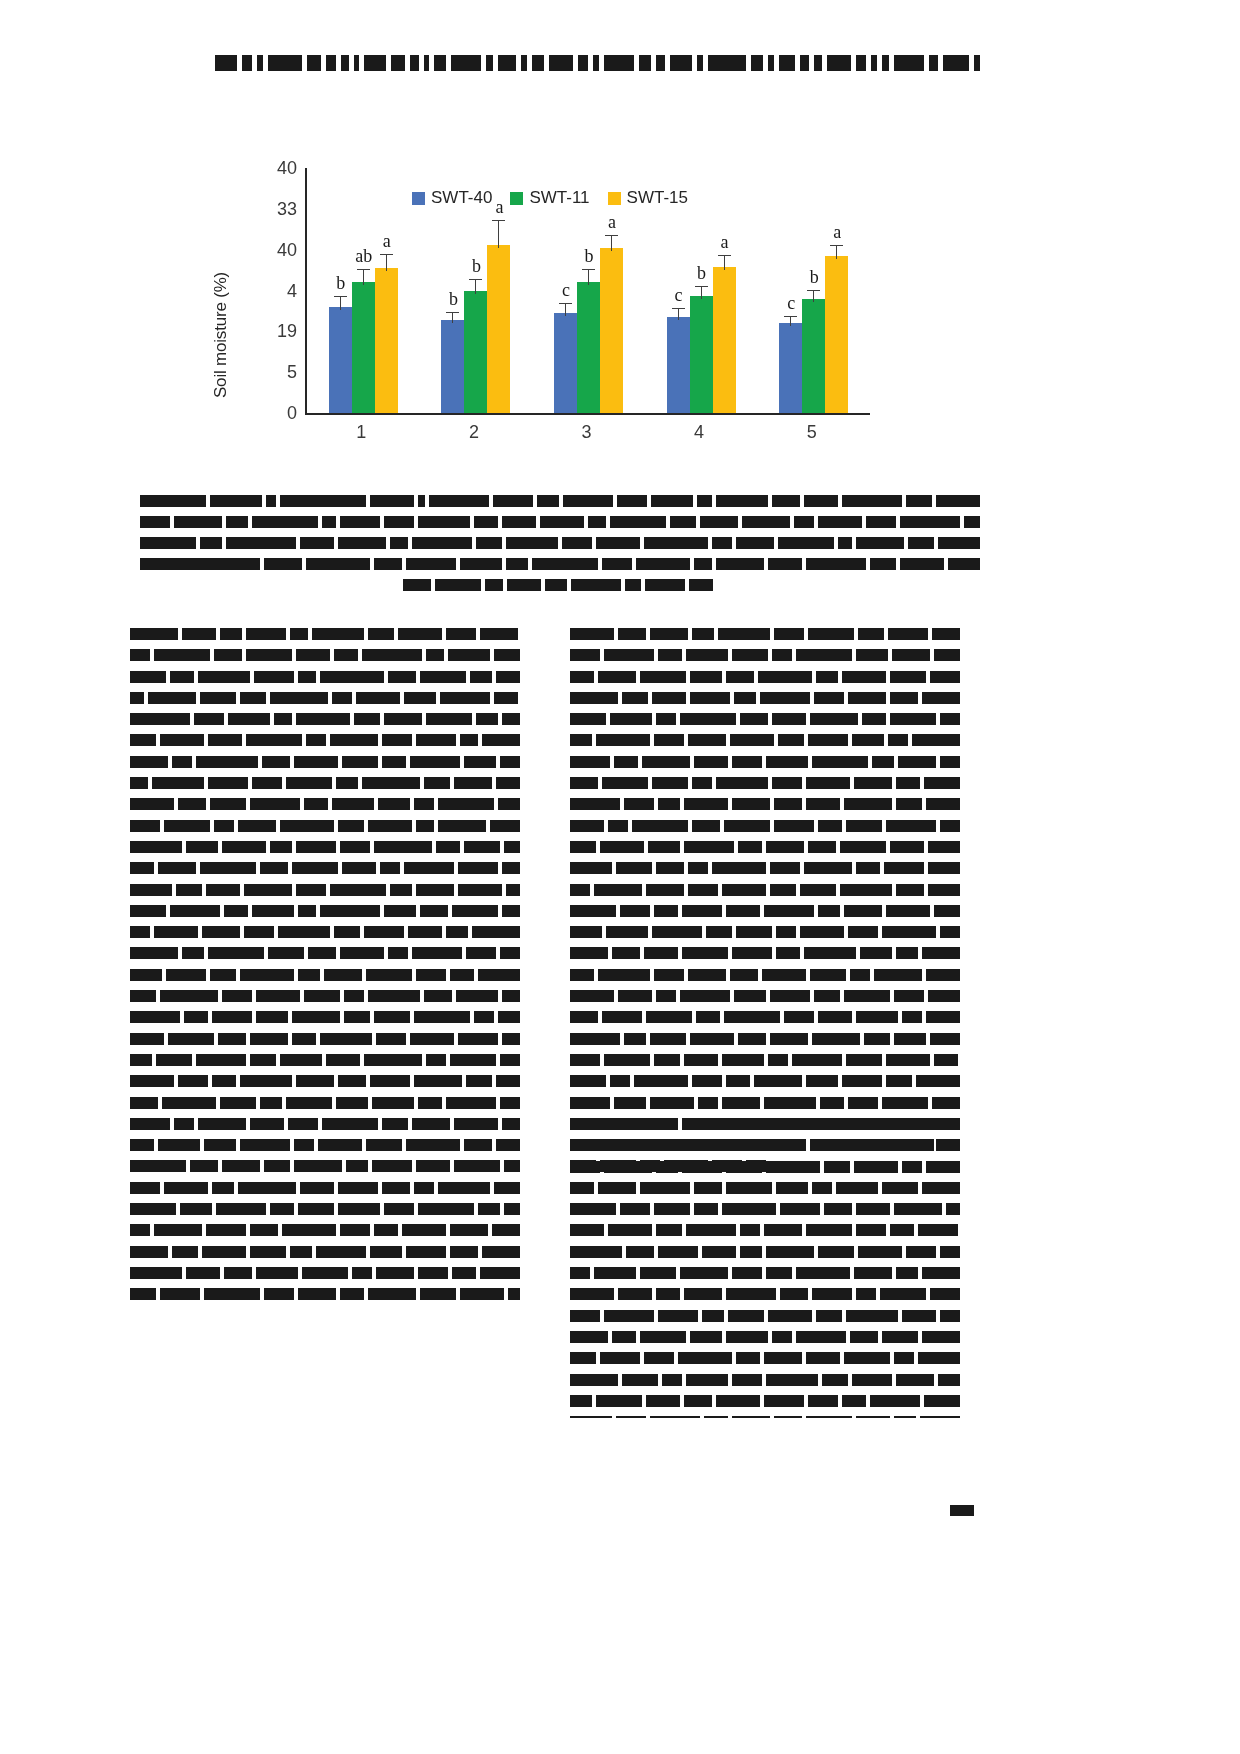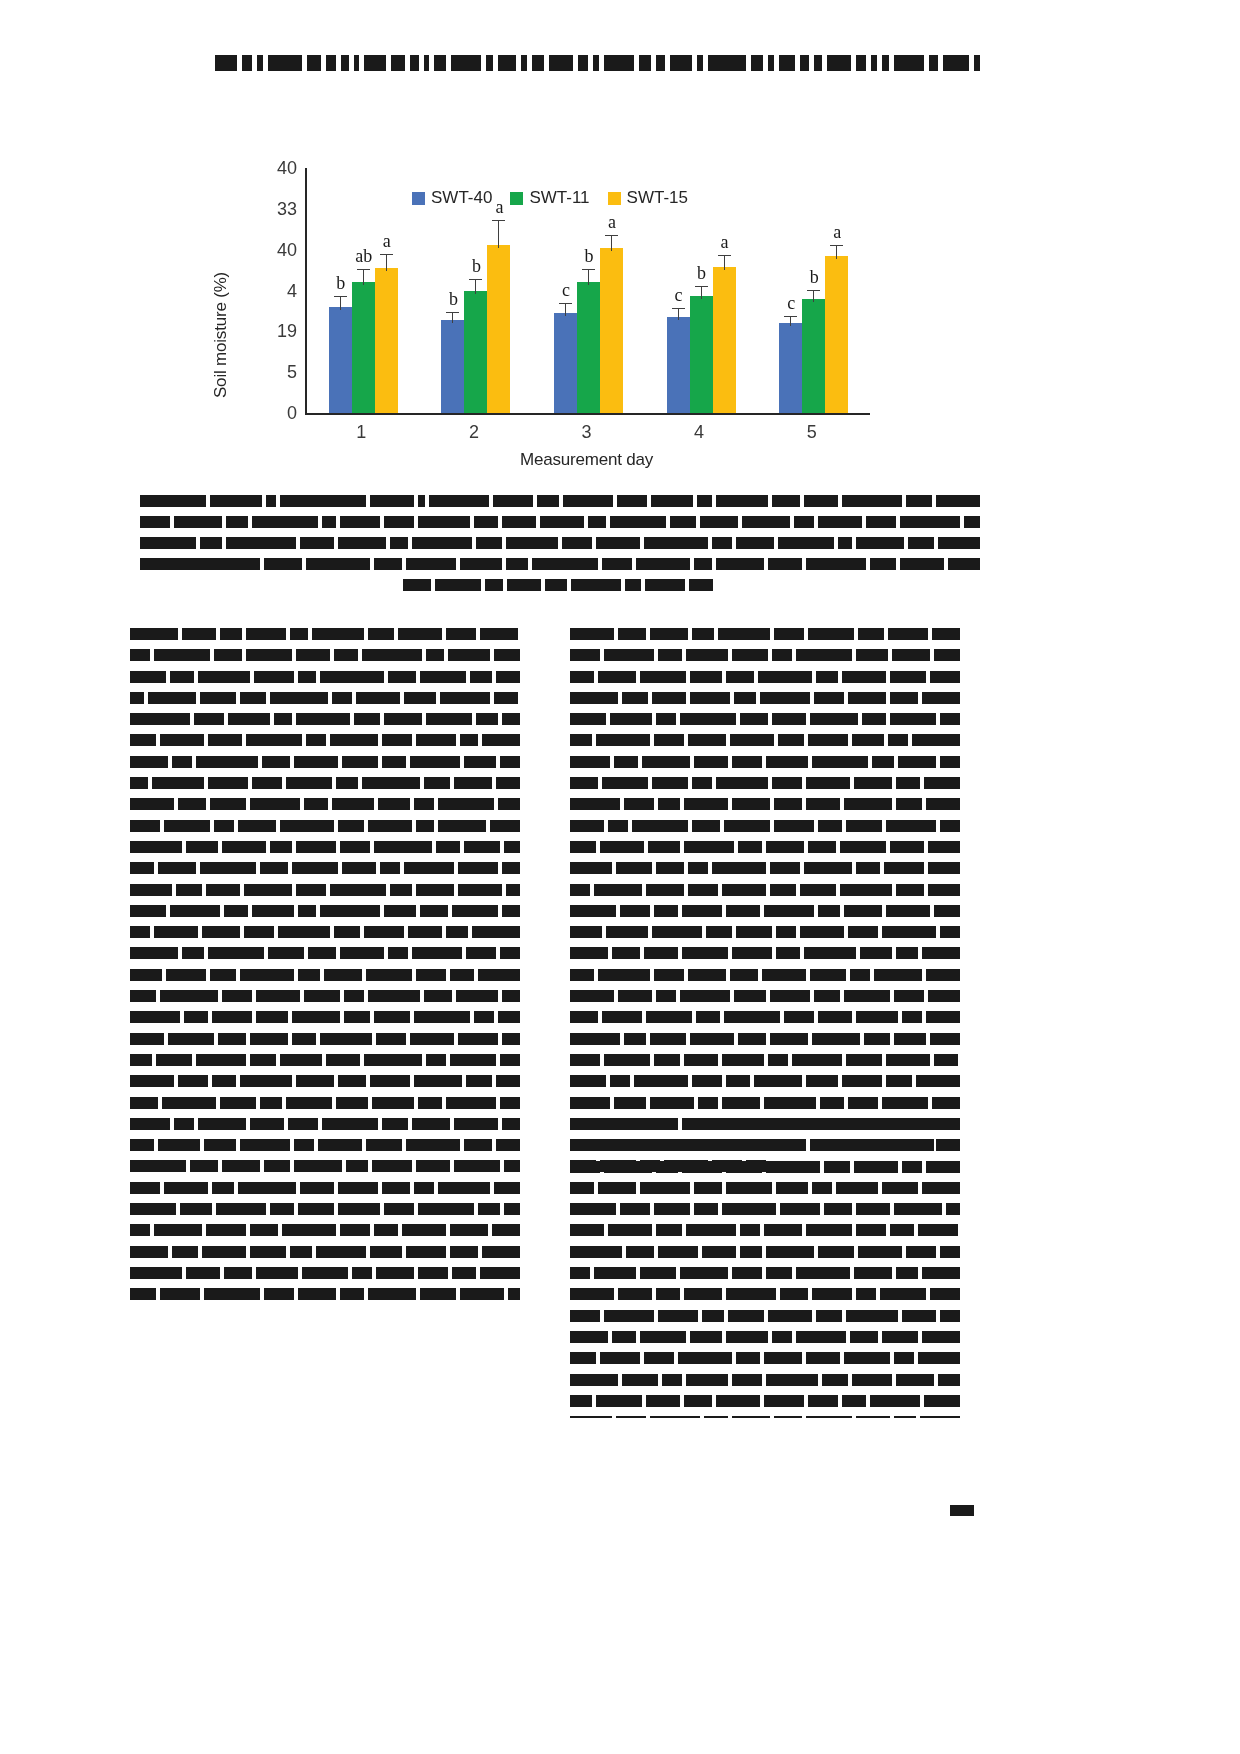--- a/index.html
+++ b/index.html
@@ -293,21 +293,20 @@
       </div>
 
     <div id="xticks">
         <div class="xtick" style="left: 116.3px;">1</div>
         <div class="xtick" style="left: 228.9px;">2</div>
         <div class="xtick" style="left: 341.5px;">3</div>
         <div class="xtick" style="left: 454.1px;">4</div>
         <div class="xtick" style="left: 566.7px;">5</div>
       </div>
 
-    <div class="x-axis-title">Measurement day</div>
   </div>
 </div>
 
 <div class="redblock" id="caption">
     <span class="rb-row"><span class="rb-seg" style="width: 66px;"></span><span class="rb-seg" style="width: 52px;"></span><span class="rb-seg" style="width: 10px;"></span><span class="rb-seg" style="width: 86px;"></span><span class="rb-seg" style="width: 44px;"></span><span class="rb-seg" style="width: 7px;"></span><span class="rb-seg" style="width: 60px;"></span><span class="rb-seg" style="width: 40px;"></span><span class="rb-seg" style="width: 22px;"></span><span class="rb-seg" style="width: 50px;"></span><span class="rb-seg" style="width: 30px;"></span><span class="rb-seg" style="width: 42px;"></span><span class="rb-seg" style="width: 15px;"></span><span class="rb-seg" style="width: 52px;"></span><span class="rb-seg" style="width: 28px;"></span><span class="rb-seg" style="width: 34px;"></span><span class="rb-seg" style="width: 60px;"></span><span class="rb-seg" style="width: 26px;"></span><span class="rb-seg" style="width: 44px;"></span></span>
     <span class="rb-row"><span class="rb-seg" style="width: 30px;"></span><span class="rb-seg" style="width: 48px;"></span><span class="rb-seg" style="width: 22px;"></span><span class="rb-seg" style="width: 66px;"></span><span class="rb-seg" style="width: 14px;"></span><span class="rb-seg" style="width: 40px;"></span><span class="rb-seg" style="width: 30px;"></span><span class="rb-seg" style="width: 52px;"></span><span class="rb-seg" style="width: 24px;"></span><span class="rb-seg" style="width: 34px;"></span><span class="rb-seg" style="width: 44px;"></span><span class="rb-seg" style="width: 18px;"></span><span class="rb-seg" style="width: 56px;"></span><span class="rb-seg" style="width: 26px;"></span><span class="rb-seg" style="width: 38px;"></span><span class="rb-seg" style="width: 48px;"></span><span class="rb-seg" style="width: 20px;"></span><span class="rb-seg" style="width: 44px;"></span><span class="rb-seg" style="width: 30px;"></span><span class="rb-seg" style="width: 60px;"></span><span class="rb-seg" style="width: 16px;"></span></span>
     <span class="rb-row"><span class="rb-seg" style="width: 56px;"></span><span class="rb-seg" style="width: 22px;"></span><span class="rb-seg" style="width: 70px;"></span><span class="rb-seg" style="width: 34px;"></span><span class="rb-seg" style="width: 48px;"></span><span class="rb-seg" style="width: 18px;"></span><span class="rb-seg" style="width: 60px;"></span><span class="rb-seg" style="width: 26px;"></span><span class="rb-seg" style="width: 52px;"></span><span class="rb-seg" style="width: 30px;"></span><span class="rb-seg" style="width: 44px;"></span><span class="rb-seg" style="width: 64px;"></span><span class="rb-seg" style="width: 20px;"></span><span class="rb-seg" style="width: 38px;"></span><span class="rb-seg" style="width: 56px;"></span><span class="rb-seg" style="width: 14px;"></span><span class="rb-seg" style="width: 48px;"></span><span class="rb-seg" style="width: 26px;"></span><span class="rb-seg" style="width: 72px;"></span></span>
     <span class="rb-row"><span class="rb-seg" style="width: 120px;"></span><span class="rb-seg" style="width: 38px;"></span><span class="rb-seg" style="width: 64px;"></span><span class="rb-seg" style="width: 28px;"></span><span class="rb-seg" style="width: 50px;"></span><span class="rb-seg" style="width: 42px;"></span><span class="rb-seg" style="width: 22px;"></span><span class="rb-seg" style="width: 66px;"></span><span class="rb-seg" style="width: 30px;"></span><span class="rb-seg" style="width: 54px;"></span><span class="rb-seg" style="width: 18px;"></span><span class="rb-seg" style="width: 48px;"></span><span class="rb-seg" style="width: 34px;"></span><span class="rb-seg" style="width: 60px;"></span><span class="rb-seg" style="width: 26px;"></span><span class="rb-seg" style="width: 44px;"></span><span class="rb-seg" style="width: 52px;"></span></span>
     <span class="rb-row center" style="text-align: center;"><span class="rb-seg" style="width: 28px;"></span><span class="rb-seg" style="width: 46px;"></span><span class="rb-seg" style="width: 18px;"></span><span class="rb-seg" style="width: 34px;"></span><span class="rb-seg" style="width: 22px;"></span><span class="rb-seg" style="width: 50px;"></span><span class="rb-seg" style="width: 16px;"></span><span class="rb-seg" style="width: 40px;"></span><span class="rb-seg" style="width: 24px;"></span></span>
   </div>

